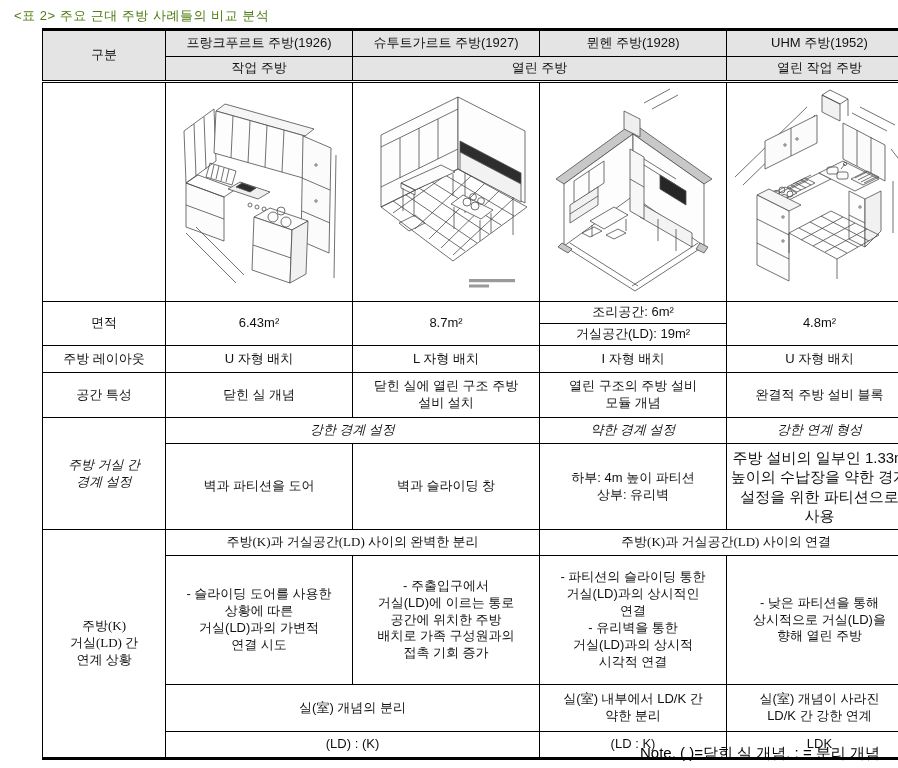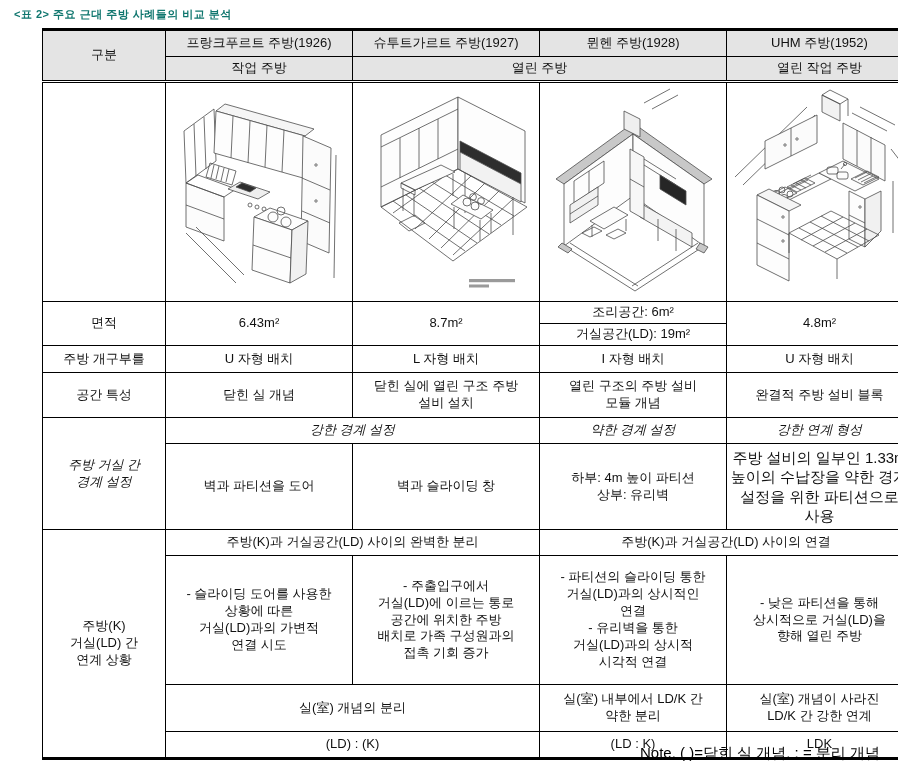--- a/index.html
+++ b/index.html
@@ -1,34 +1,34 @@
 <!DOCTYPE html>
 <html><head>
 <meta charset="utf-8">
 <style>
   html,body{margin:0;padding:0;background:#fff;}
   body{width:898px;height:768px;position:relative;overflow:hidden;
        font-family:"Liberation Sans","DejaVu Sans",sans-serif;color:#111;}
-  .title{position:absolute;left:14px;top:7px;font-size:11px;letter-spacing:.5px;color:#0f766e;font-weight:bold;}
+  .title{position:absolute;left:14px;top:7px;font-size:13px;letter-spacing:.5px;color:#4d7c0f;}
   .tblwrap{position:absolute;left:14px;top:28px;margin-left:28px;}
   table{border-collapse:collapse;table-layout:fixed;width:870px;background:#fff;}
   td{border:1px solid #000;font-size:13px;text-align:center;vertical-align:middle;
      padding:1px 3px;line-height:1.3;color:#111;overflow:hidden;}
   tr.hdr td{background:#e4e4e4;}
   tr.hdr1 td{height:23px;}
   tr.hdr2 td{height:21px;border-bottom:3px double #000;}
   td.corner{border-bottom:3px double #000;}
   table{border-top:3px solid #000;border-bottom:3px solid #000;}
   tr.imgs td{height:218px;padding:0;vertical-align:middle;}
   tr.area td{height:19px;}
   tr.layout td{height:24px;}
   tr.chara td{height:42px;}
   tr.bnd1 td{height:23px;font-style:italic;}
   tr.bnd2 td{height:83px;}
-  tr.con1 td{height:23px;}
+  tr.con1 td{height:23px;font-family:Liberation Serif, serif;}
   tr.con2 td{height:126px;}
   tr.con3 td{height:44px;}
   tr.con4 td{height:23px;}
   .pre{white-space:pre-line;}
   .small{font-size:15px;}
   .note{position:absolute;left:14px;top:744px;width:866px;text-align:right;font-size:15px;color:#000;}
   svg{display:block;margin:0 auto;}
 </style>
 </head>
 <body>
@@ -295,21 +295,21 @@
     <td rowspan="2">6.43m²</td>
     <td rowspan="2">8.7m²</td>
     <td>조리공간: 6m²</td>
     <td rowspan="2">4.8m²</td>
   </tr>
   <tr class="area">
     <td>거실공간(LD): 19m²</td>
   </tr>
 
   <tr class="layout">
-    <td>주방 개구부를</td>
+    <td>주방 레이아웃</td>
     <td>U 자형 배치</td>
     <td>L 자형 배치</td>
     <td>I 자형 배치</td>
     <td>U 자형 배치</td>
   </tr>
 
   <tr class="chara">
     <td>공간 특성</td>
     <td>닫힌 실 개념</td>
     <td class="pre">닫힌 실에 열린 구조 주방

